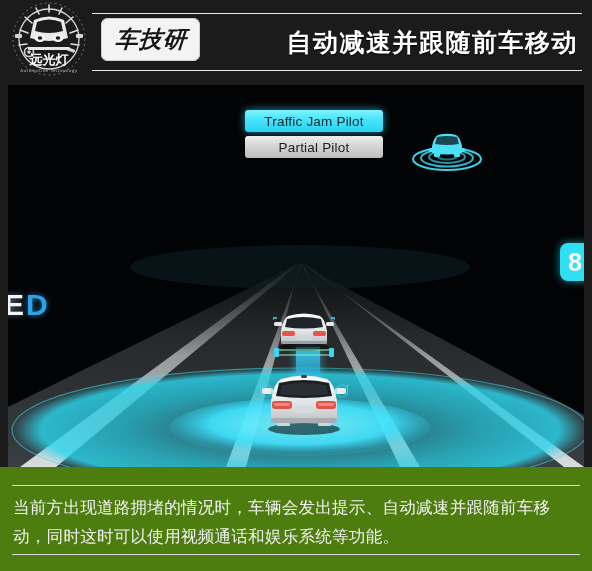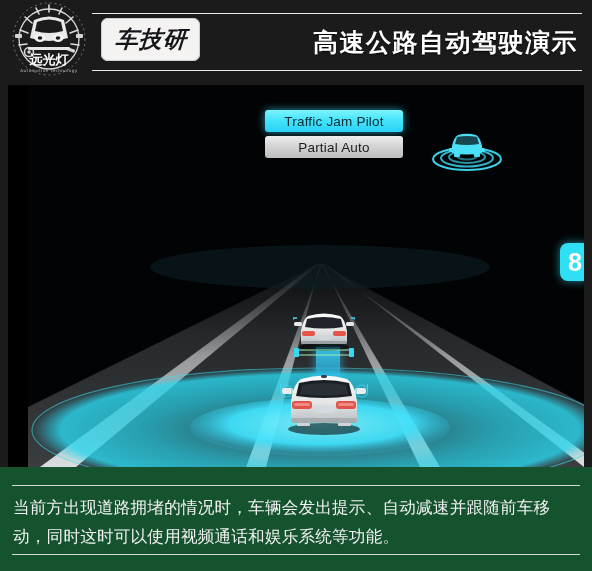--- a/index.html
+++ b/index.html
@@ -42,21 +42,21 @@
     letter-spacing:1.5px;
     text-shadow:0 1px 1px #000;
     font-family:"DejaVu Sans","Liberation Sans",sans-serif;
   }
 
   
   .photo{
     position:absolute;left:8px;top:85px;width:576px;height:382px;
     background:#000;overflow:hidden;
   }
-  .photo-inner{position:absolute;inset:0;margin-left:20px;}
+  .photo-inner{position:absolute;inset:0;}
 
   
   .road{
     position:absolute;left:0;top:0;width:576px;height:382px;
   }
   .road svg{display:block;position:absolute;left:0;top:0;}
 
   
   .menu{
     position:absolute;left:237px;top:25px;width:138px;
@@ -109,21 +109,21 @@
   .veh svg{display:block;}
   .ego{left:252px;top:278px;}
   .lead{left:265px;top:218px;}
 
   
   .beam{position:absolute;left:288px;top:262px;width:24px;height:42px;
     background:linear-gradient(180deg,rgba(53,200,240,.95),rgba(40,180,230,.55));
     box-shadow:0 0 10px rgba(60,210,255,.6);}
 
   
-  .caption-zone{position:absolute;left:0;top:467px;width:592px;height:104px;background:#14532d;}
+  .caption-zone{position:absolute;left:0;top:467px;width:592px;height:104px;background:#4d7c0f;}
   .cap-line{position:absolute;left:12px;width:568px;height:1px;background:#d8d8d8;}
   .cap-line.top{top:18px;}
   .cap-line.bot{top:87px;}
   .cap-text{
     position:absolute;left:13px;top:26px;width:568px;
     color:#f2f2f2;font-size:16.6px;line-height:29px;
     letter-spacing:.2px;
     font-family:"DejaVu Sans","Liberation Sans",sans-serif;
   }
 </style>
@@ -173,21 +173,21 @@
 
         <text x="43" y="64" text-anchor="middle" font-family="DejaVu Sans, sans-serif" font-size="13" font-weight="700" fill="#ffffff">远光灯</text>
         <text x="43" y="72" text-anchor="middle" font-family="DejaVu Sans, sans-serif" font-size="4.2" fill="#bdbdbd" letter-spacing="0.4">Automotive Technology</text>
       </svg>
     </div>
 
     <div class="badge">
       <span class="badge-text">车技研</span>
     </div>
 
-    <div class="hdr-title">高速公路自动驾驶演示</div>
+    <div class="hdr-title">自动减速并跟随前车移动</div>
   </div>
 
   <div class="photo">
     <div class="photo-inner">
 
       <div class="road">
         <svg width="576" height="382" viewBox="0 0 576 382">
           <defs>
             <linearGradient id="roadG" x1="0" y1="0" x2="0" y2="1">
               <stop offset="0%" stop-color="#0a0c0d"></stop>
@@ -300,21 +300,21 @@
 
           <rect x="41" y="12" width="6" height="3" rx="1.4" fill="#3a4046"></rect>
         </svg>
       </div>
 
       <div class="menu">
         <div class="mbtn active">
           <span>Traffic Jam Pilot</span>
         </div>
         <div class="mbtn idle">
-          <span>Partial Auto</span>
+          <span>Partial Pilot</span>
         </div>
       </div>
 
       <div class="caricon">
         <svg width="86" height="48" viewBox="0 0 86 48">
           <g fill="none" stroke="#3fdcf5" stroke-width="2" opacity="0.95">
             <ellipse cx="43" cy="35" rx="34" ry="11"></ellipse>
             <ellipse cx="43" cy="34" rx="26" ry="8.5" opacity="0.85"></ellipse>
             <ellipse cx="43" cy="33" rx="18" ry="6" opacity="0.7"></ellipse>
             <ellipse cx="43" cy="32" rx="10" ry="3.6" opacity="0.55"></ellipse>
@@ -326,20 +326,23 @@
             <path d="M28 22 q2 -9 6 -11 q9 -2.5 18 0 q4 2 6 11 l0 7 q-15 3 -30 0 z"></path>
             <path d="M33 13 q10 -2 20 0 l2 7 q-12 2 -24 0 z" fill="#0a1417" opacity="0.75"></path>
             <rect x="25" y="24" width="6" height="4" rx="1.6"></rect>
             <rect x="55" y="24" width="6" height="4" rx="1.6"></rect>
             <rect x="30" y="29" width="6" height="4" rx="1"></rect>
             <rect x="50" y="29" width="6" height="4" rx="1"></rect>
           </g>
         </svg>
       </div>
 
+      <div class="edsign">
+        <span class="e"><span class="e">E</span><span class="d">D</span></span>
+      </div>
 
       <div class="rightbadge">
         <span>8</span>
       </div>
 
     </div>
   </div>
 
   <div class="caption-zone">
     <div class="cap-line top"></div>

